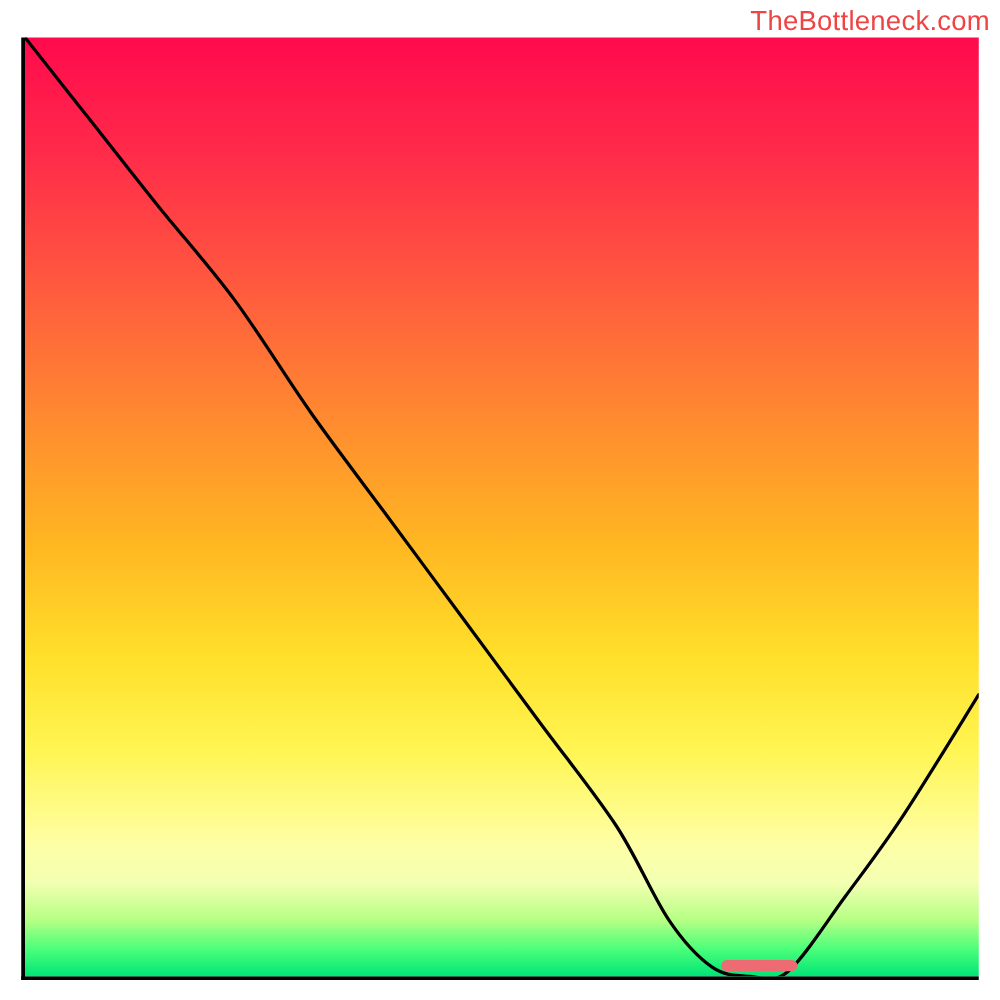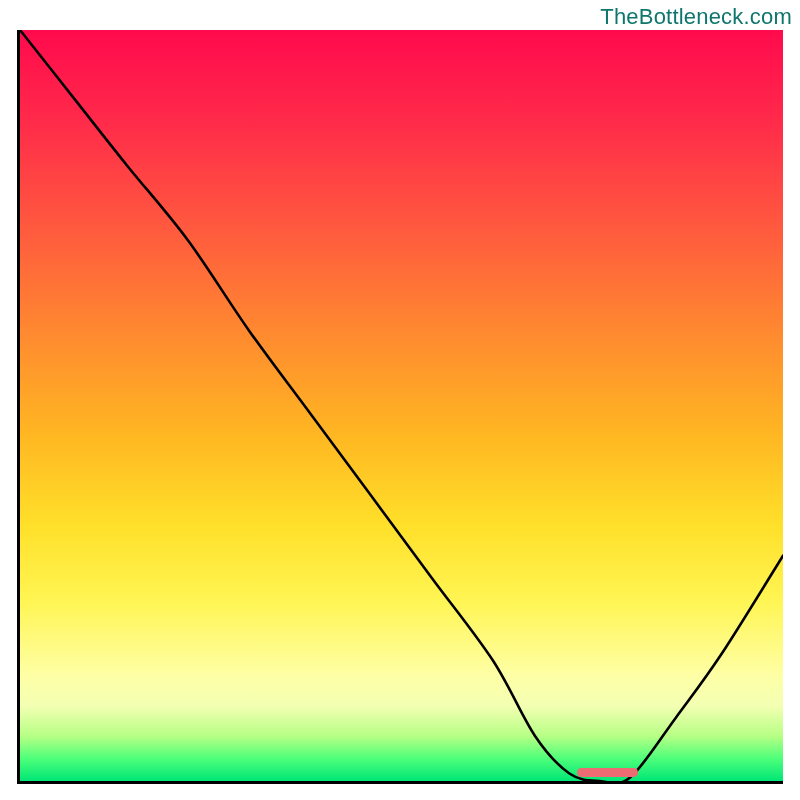--- a/index.html
+++ b/index.html
@@ -13,21 +13,21 @@
   }
   .container {
     position: relative;
     width: 800px;
     height: 800px;
   }
   .watermark {
     position: absolute;
     top: 4px;
     right: 8px;
-    color: #0f766e;
+    color: #ef4444;
     font-size: 22px;
     font-weight: 500;
     letter-spacing: 0.2px;
     font-family: Arial, Helvetica, sans-serif;
     user-select: none;
   }
   .plot-frame {
     position: absolute;
     left: 17px;
     top: 30px;

